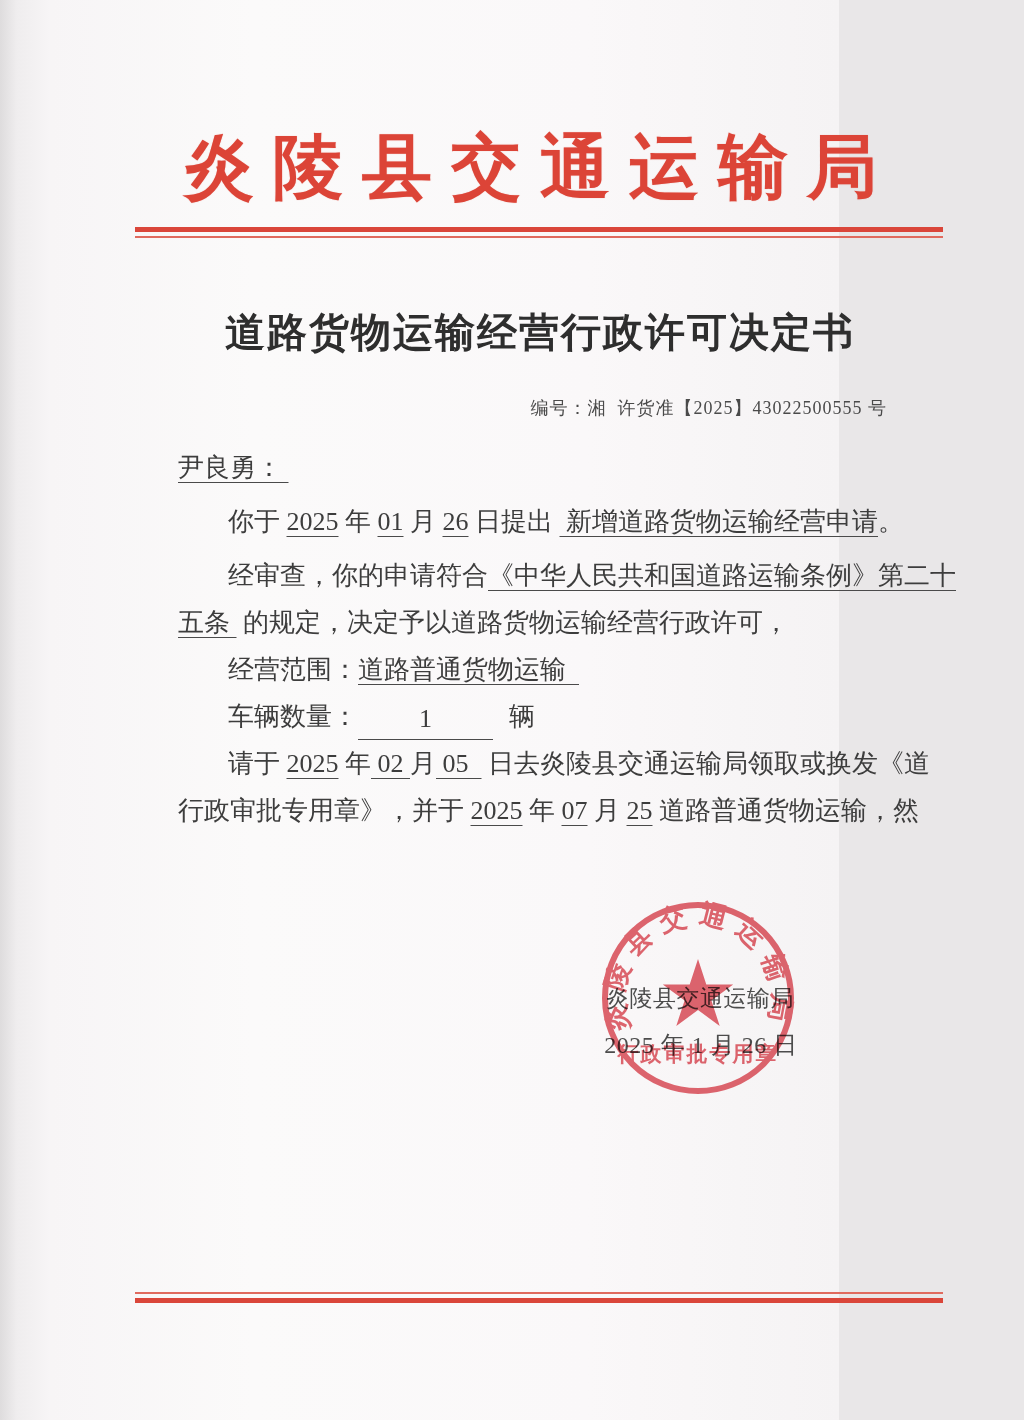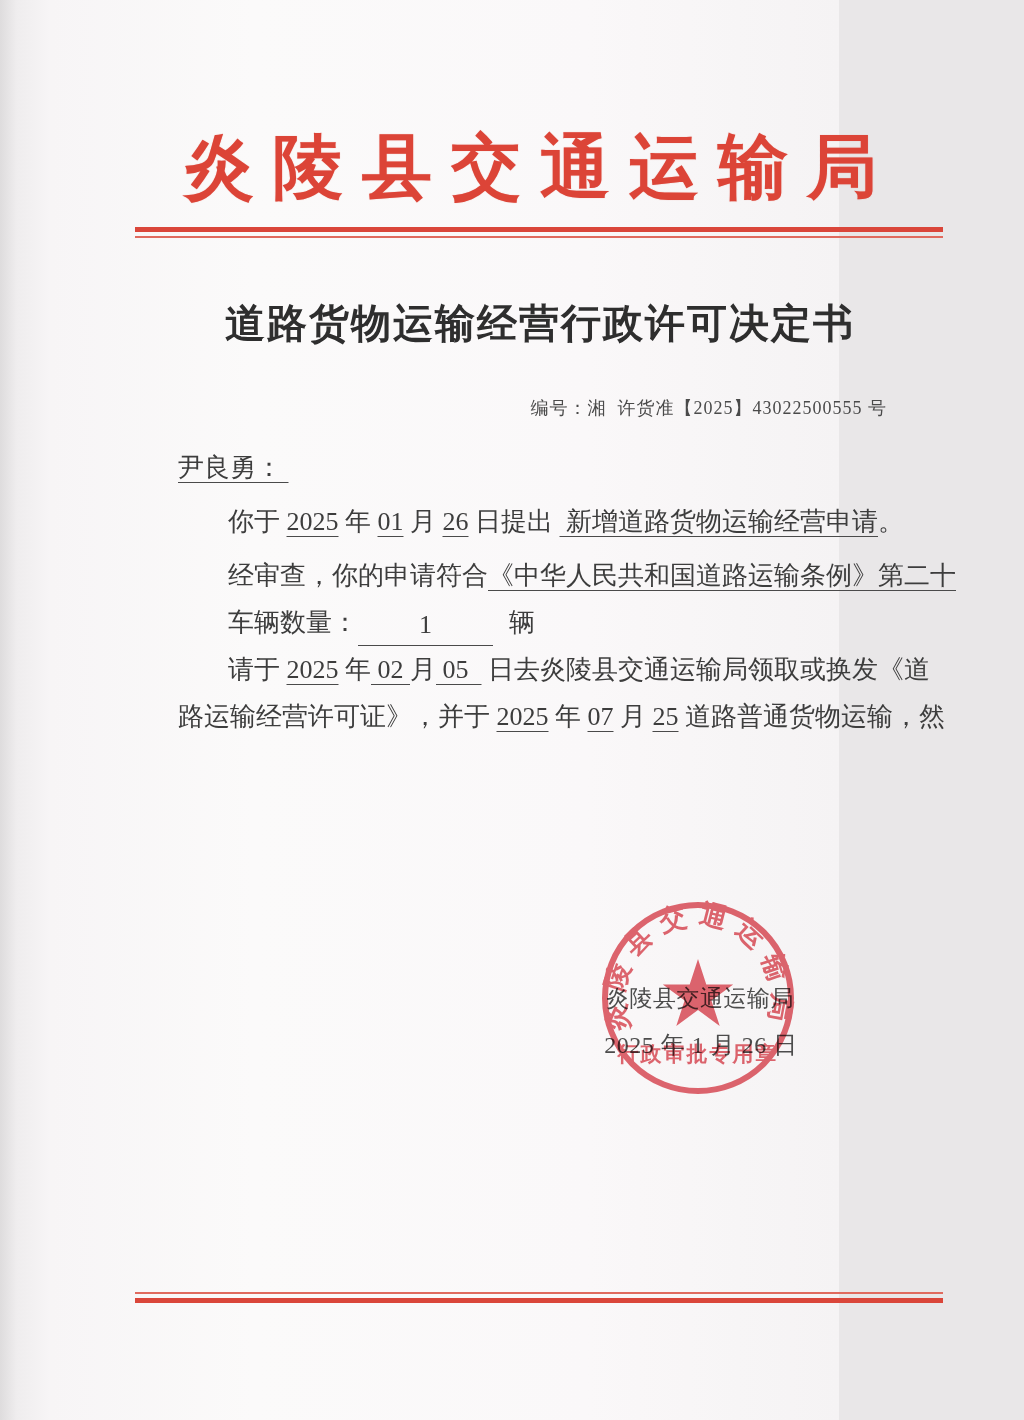--- a/index.html
+++ b/index.html
@@ -23,21 +23,21 @@
     line-height:95px;
     text-shadow:0 0 1px rgba(220,68,55,.45);
   }
   .rule{position:absolute;left:135px;width:808px;background:#da463a;}
   .rule-top-thick{top:227px;height:5px;}
   .rule-top-thin{top:236px;height:2px;background:#e06a5e;}
   .rule-bot-thin{top:1292px;height:2px;background:#e06a5e;}
   .rule-bot-thick{top:1298px;height:5px;}
   
   .doc-title{
-    position:absolute;left:135px;top:296px;width:810px;
+    position:absolute;left:135px;top:305px;width:810px;
     text-align:center;font-size:40px;font-weight:bold;color:#2e2e2e;
     letter-spacing:2px;
   }
   .doc-number{
     position:absolute;left:135px;top:396px;width:752px;
     text-align:right;font-size:18px;color:#4a4a4a;letter-spacing:1px;
   }
   
   .doc-body{
     position:absolute;left:178px;top:444px;width:722px;
@@ -88,27 +88,29 @@
   <div class="doc-number"><span>编号：</span><span>湘&nbsp;&nbsp;许货准【2025】43022500555 号</span></div>
 
   <div class="doc-body">
 
     <div class="line"><span class="u">尹良勇：&nbsp;</span></div>
 
     <div class="line indent gap"><span>你于 </span><span class="u">2025</span><span> 年 </span><span class="u">01</span><span> 月 </span><span class="u">26</span><span> 日提出 </span><span class="u">&nbsp;新增道路货物运输经营申请</span><span>。</span></div>
 
     <div class="line indent gap"><span>经审查，你的申请符合</span><span class="u">《中华人民共和国道路运输条例》第二十</span></div>
 
+    <div class="line"><span class="u">五条&nbsp;</span><span> 的规定，决定予以道路货物运输经营行政许可，</span></div>
 
+    <div class="line indent"><span>经营范围：</span><span class="u">道路普通货物运输&nbsp;&nbsp;</span></div>
 
     <div class="line indent"><span>车辆数量：</span><span class="fill">1</span><span>辆</span></div>
 
     <div class="line indent"><span>请于 </span><span class="u">2025</span><span> 年</span><span class="u">&nbsp;02&nbsp;</span><span>月</span><span class="u">&nbsp;05&nbsp;&nbsp;</span><span> 日去炎陵县交通运输局领取或换发《道</span></div>
 
-    <div class="line"><span>路运输经营许可证》，并于 </span><span class="u">2025</span><span> 年 </span><span class="u">07</span><span> 月 </span><span class="u">25</span><span> 道路普通货物运输，然</span></div>
+    <div class="line"><span>行政审批专用章》，并于 </span><span class="u">2025</span><span> 年 </span><span class="u">07</span><span> 月 </span><span class="u">25</span><span> 道路普通货物运输，然</span></div>
 
   </div>
 
   <div class="sig-bureau">炎陵县交通运输局</div>
   <div class="sig-date">2025 年 1 月 26 日</div>
 
   <svg class="seal" viewBox="0 0 200 200">
     <circle cx="100" cy="100" r="93" fill="none" stroke="#e05a64" stroke-width="6"></circle>
     <polygon points="100,61 91.7,86.6 64.8,86.6 86.6,102.4 78.3,127.9 100,112.1 121.7,127.9 113.4,102.4 135.2,86.6 108.3,86.6" fill="#e05a64"></polygon>
     <defs>

